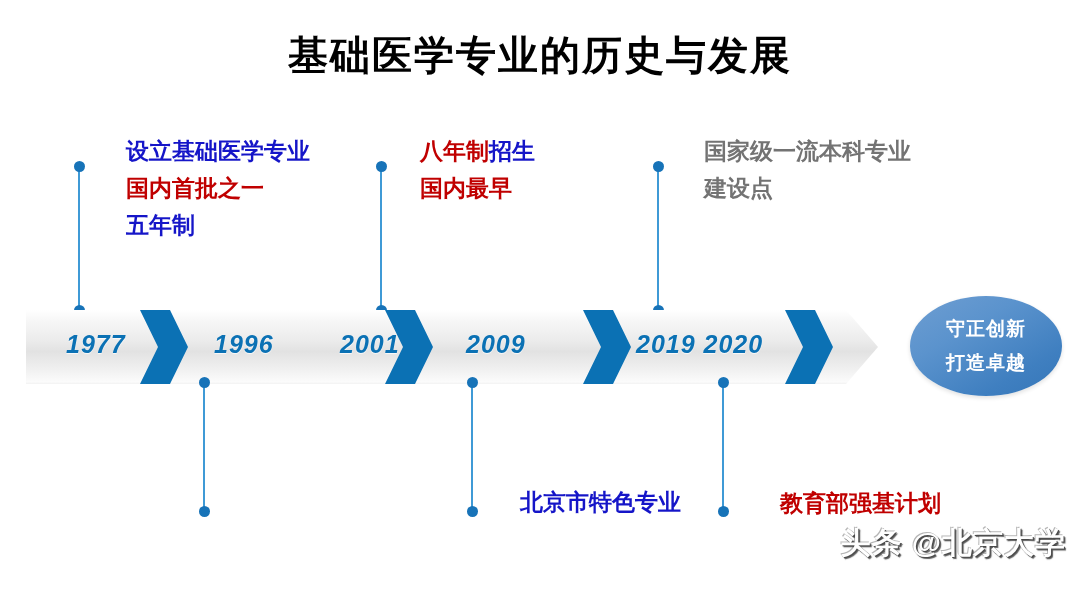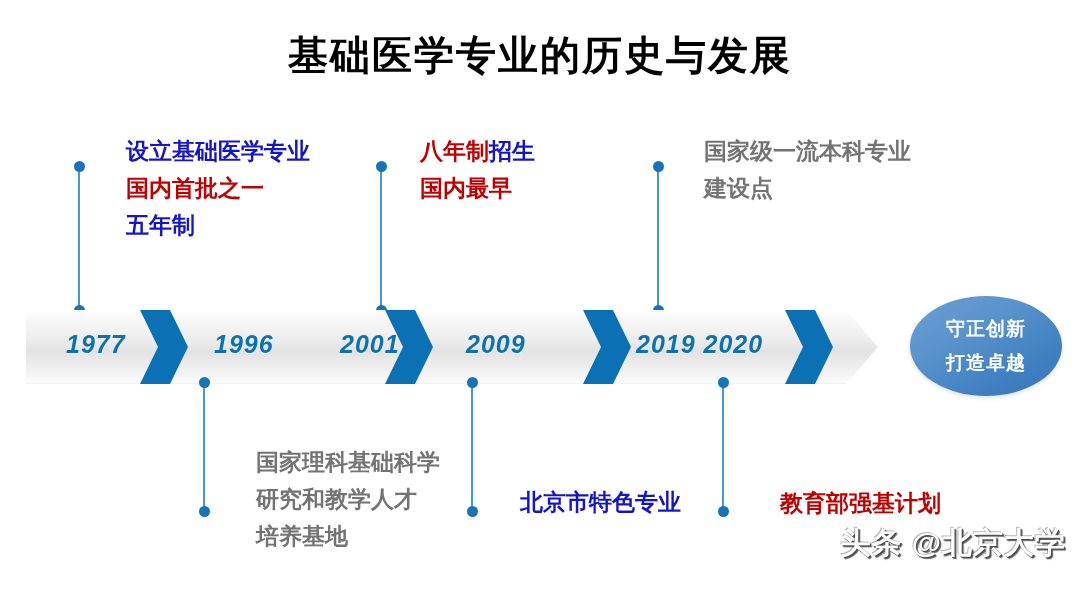--- a/index.html
+++ b/index.html
@@ -216,25 +216,20 @@
   <div class="year" style="left:636px;">2019 2020</div>
 
   <div class="badge">
     <div class="badge-line">守正创新</div>
     <div class="badge-line">打造卓越</div>
   </div>
 
   <div class="conn-line" style="left:203px; top:382px; height:130px;"></div>
   <div class="conn-dot" style="left:203px; top:377px;"></div>
   <div class="conn-dot" style="left:203px; top:506px;"></div>
-  <div class="callout" style="left:228px; top:444px;">
-    <div class="ln red-dark">国家理科基础科学</div>
-    <div class="ln red-dark">研究和教学人才</div>
-    <div class="ln red-dark">培养基地</div>
-  </div>
 
   <div class="conn-line" style="left:471px; top:382px; height:130px;"></div>
   <div class="conn-dot" style="left:471px; top:377px;"></div>
   <div class="conn-dot" style="left:471px; top:506px;"></div>
   <div class="callout" style="left:492px; top:484px;">
     <div class="ln blue">北京市特色专业</div>
   </div>
 
   <div class="conn-line" style="left:722px; top:382px; height:130px;"></div>
   <div class="conn-dot" style="left:722px; top:377px;"></div>

